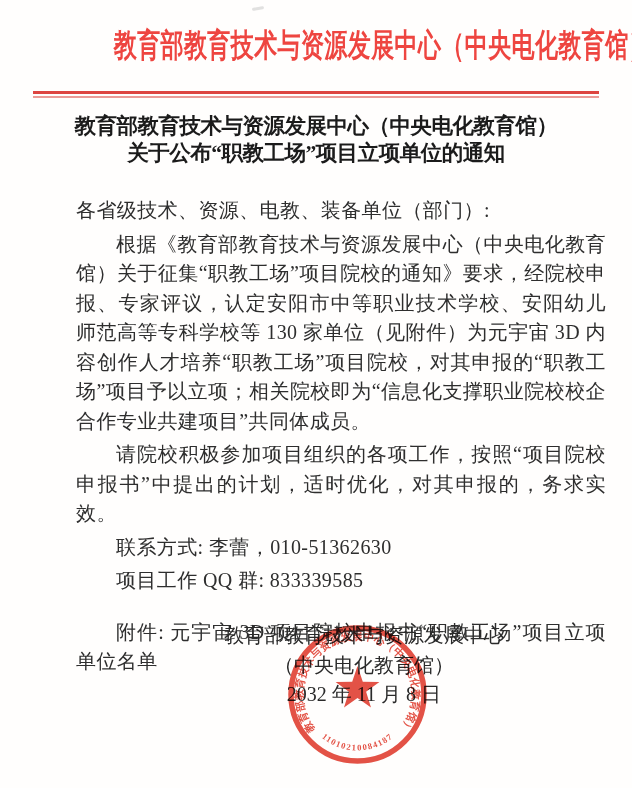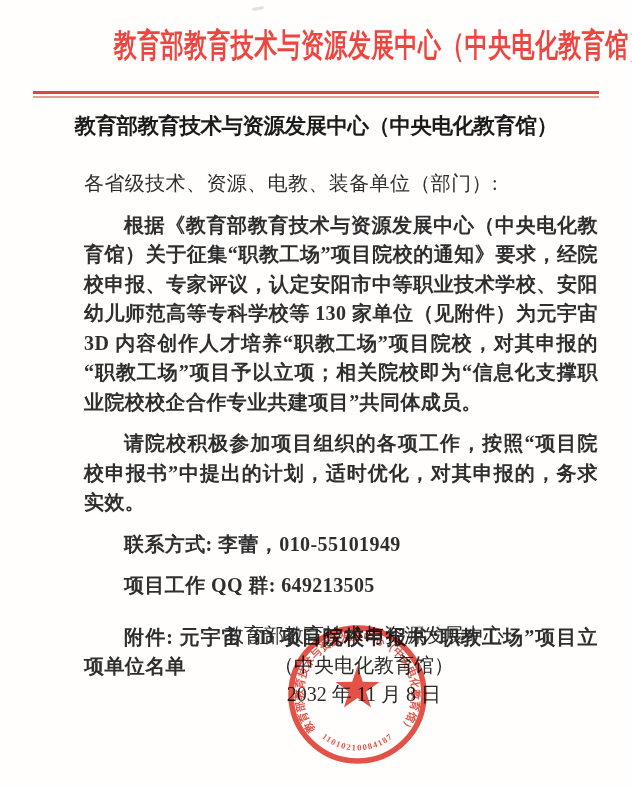--- a/index.html
+++ b/index.html
@@ -37,22 +37,22 @@
     line-height:27px;
     color:#1b1b1b;
     letter-spacing:-0.5px;
   }
   .body-block {
     margin:29px 22px 0 72px;
     font-size:20px;
     line-height:29.5px;
     letter-spacing:0.4px;
   }
-  .body-block p { margin:12px; text-align:justify; }
-  .body-block p.indent { text-indent:2em;font-weight:bold; }
+  .body-block p { margin:4px; text-align:justify; }
+  .body-block p.indent { text-indent:2em; }
   .body-block p.attachment { margin-top:22px; }
   .signature {
     position:absolute;
     left:216px; top:621px;
     width:296px;
     text-align:center;
     font-size:20px;
     line-height:29.5px;
     color:#2a2a2a;
   }
@@ -87,28 +87,29 @@
   </div>
 
   <div class="rule">
     <div class="rule-top"></div>
     <div class="rule-gap"></div>
     <div class="rule-bottom"></div>
   </div>
 
   <div class="doc-title">
     <div>教育部教育技术与资源发展中心（中央电化教育馆）</div>
+    <div>关于公布“职教工场”项目立项单位的通知</div>
   </div>
 
   <div class="body-block">
     <p>各省级技术、资源、电教、装备单位（部门）:</p>
     <p class="indent">根据《教育部教育技术与资源发展中心（中央电化教育馆）关于征集“职教工场”项目院校的通知》要求，经院校申报、专家评议，认定安阳市中等职业技术学校、安阳幼儿师范高等专科学校等 130 家单位（见附件）为元宇宙 3D 内容创作人才培养“职教工场”项目院校，对其申报的“职教工场”项目予以立项；相关院校即为“信息化支撑职业院校校企合作专业共建项目”共同体成员。</p>
     <p class="indent">请院校积极参加项目组织的各项工作，按照“项目院校申报书”中提出的计划，适时优化，对其申报的，务求实效。</p>
-    <p class="indent">联系方式: 李蕾，010-55101949</p>
-    <p class="indent">项目工作 QQ 群: 649213505</p>
+    <p class="indent">联系方式: 李蕾，010-51362630</p>
+    <p class="indent">项目工作 QQ 群: 833339585</p>
     <p class="indent attachment">附件: 元宇宙 3D 项目院校申报书“职教工场”项目立项单位名单</p>
   </div>
 
   <div class="signature">
     <div>教育部教育技术与资源发展中心</div>
     <div>（中央电化教育馆）</div>
     <div>2032 年 11 月 8 日</div>
   </div>
 
   <svg class="seal" width="145" height="145" viewBox="0 0 145 145" aria-hidden="true">

